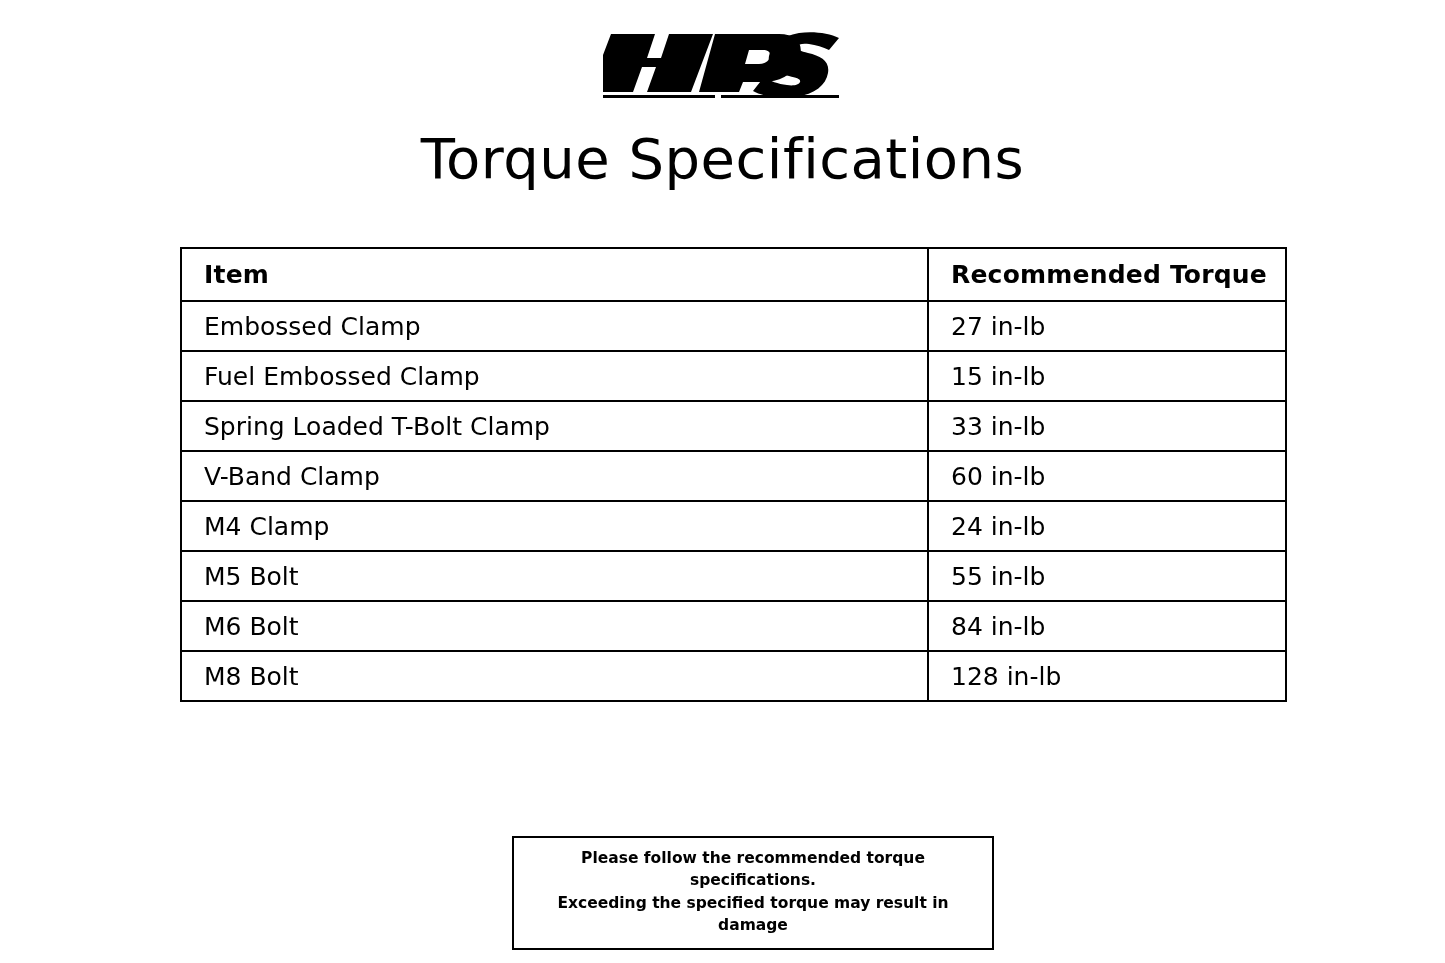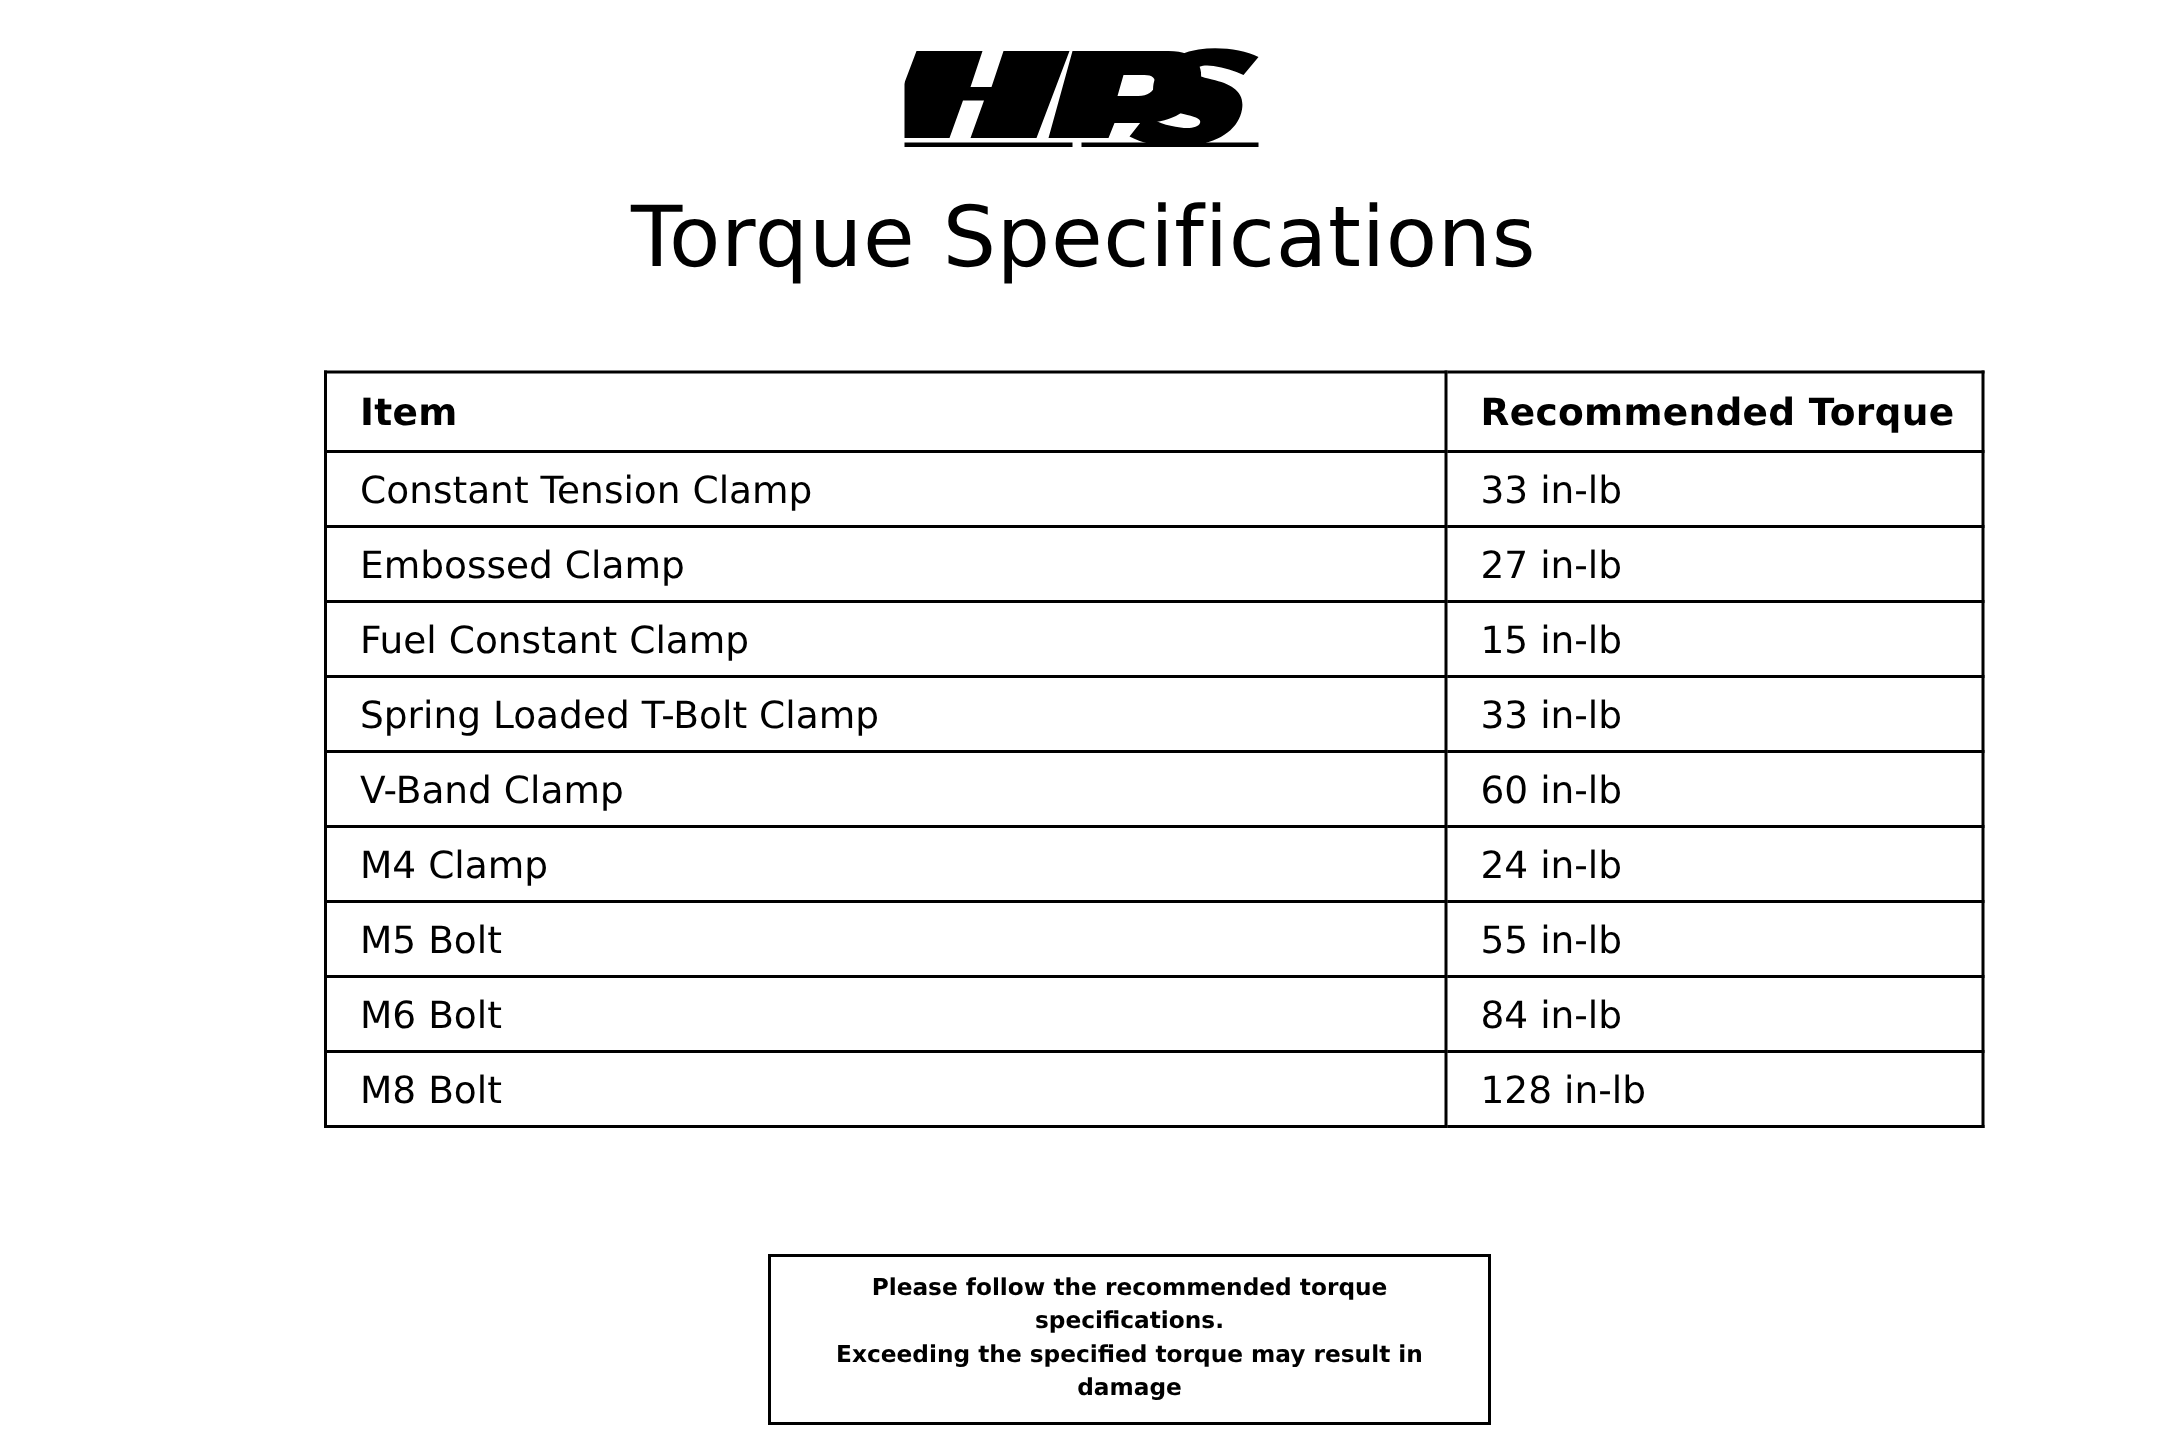--- a/index.html
+++ b/index.html
@@ -48,21 +48,20 @@
     line-height: 1.1;
     font-family: "DejaVu Sans", sans-serif;
   }
 
   
   .table-wrap {
     position: absolute;
     top: 247px;
     left: 180px;
     width: 1107px;
-    margin-left: 36px;
   }
   table.spec {
     border-collapse: collapse;
     width: 100%;
     table-layout: fixed;
   }
   table.spec th,
   table.spec td {
     border: 2.5px solid #000000;
     padding: 0 0 0 22px;
@@ -127,29 +126,25 @@
   <div class="table-wrap">
     <table class="spec">
       <thead>
         <tr>
           <th class="col-item">Item</th>
           <th class="col-torque">Recommended Torque</th>
         </tr>
       </thead>
       <tbody>
         <tr>
-          <td>Constant Tension Clamp</td>
-          <td>33 in-lb</td>
-        </tr>
-        <tr>
           <td>Embossed Clamp</td>
           <td>27 in-lb</td>
         </tr>
         <tr>
-          <td>Fuel Constant Clamp</td>
+          <td>Fuel Embossed Clamp</td>
           <td>15 in-lb</td>
         </tr>
         <tr>
           <td>Spring Loaded T-Bolt Clamp</td>
           <td>33 in-lb</td>
         </tr>
         <tr>
           <td>V-Band Clamp</td>
           <td>60 in-lb</td>
         </tr>

